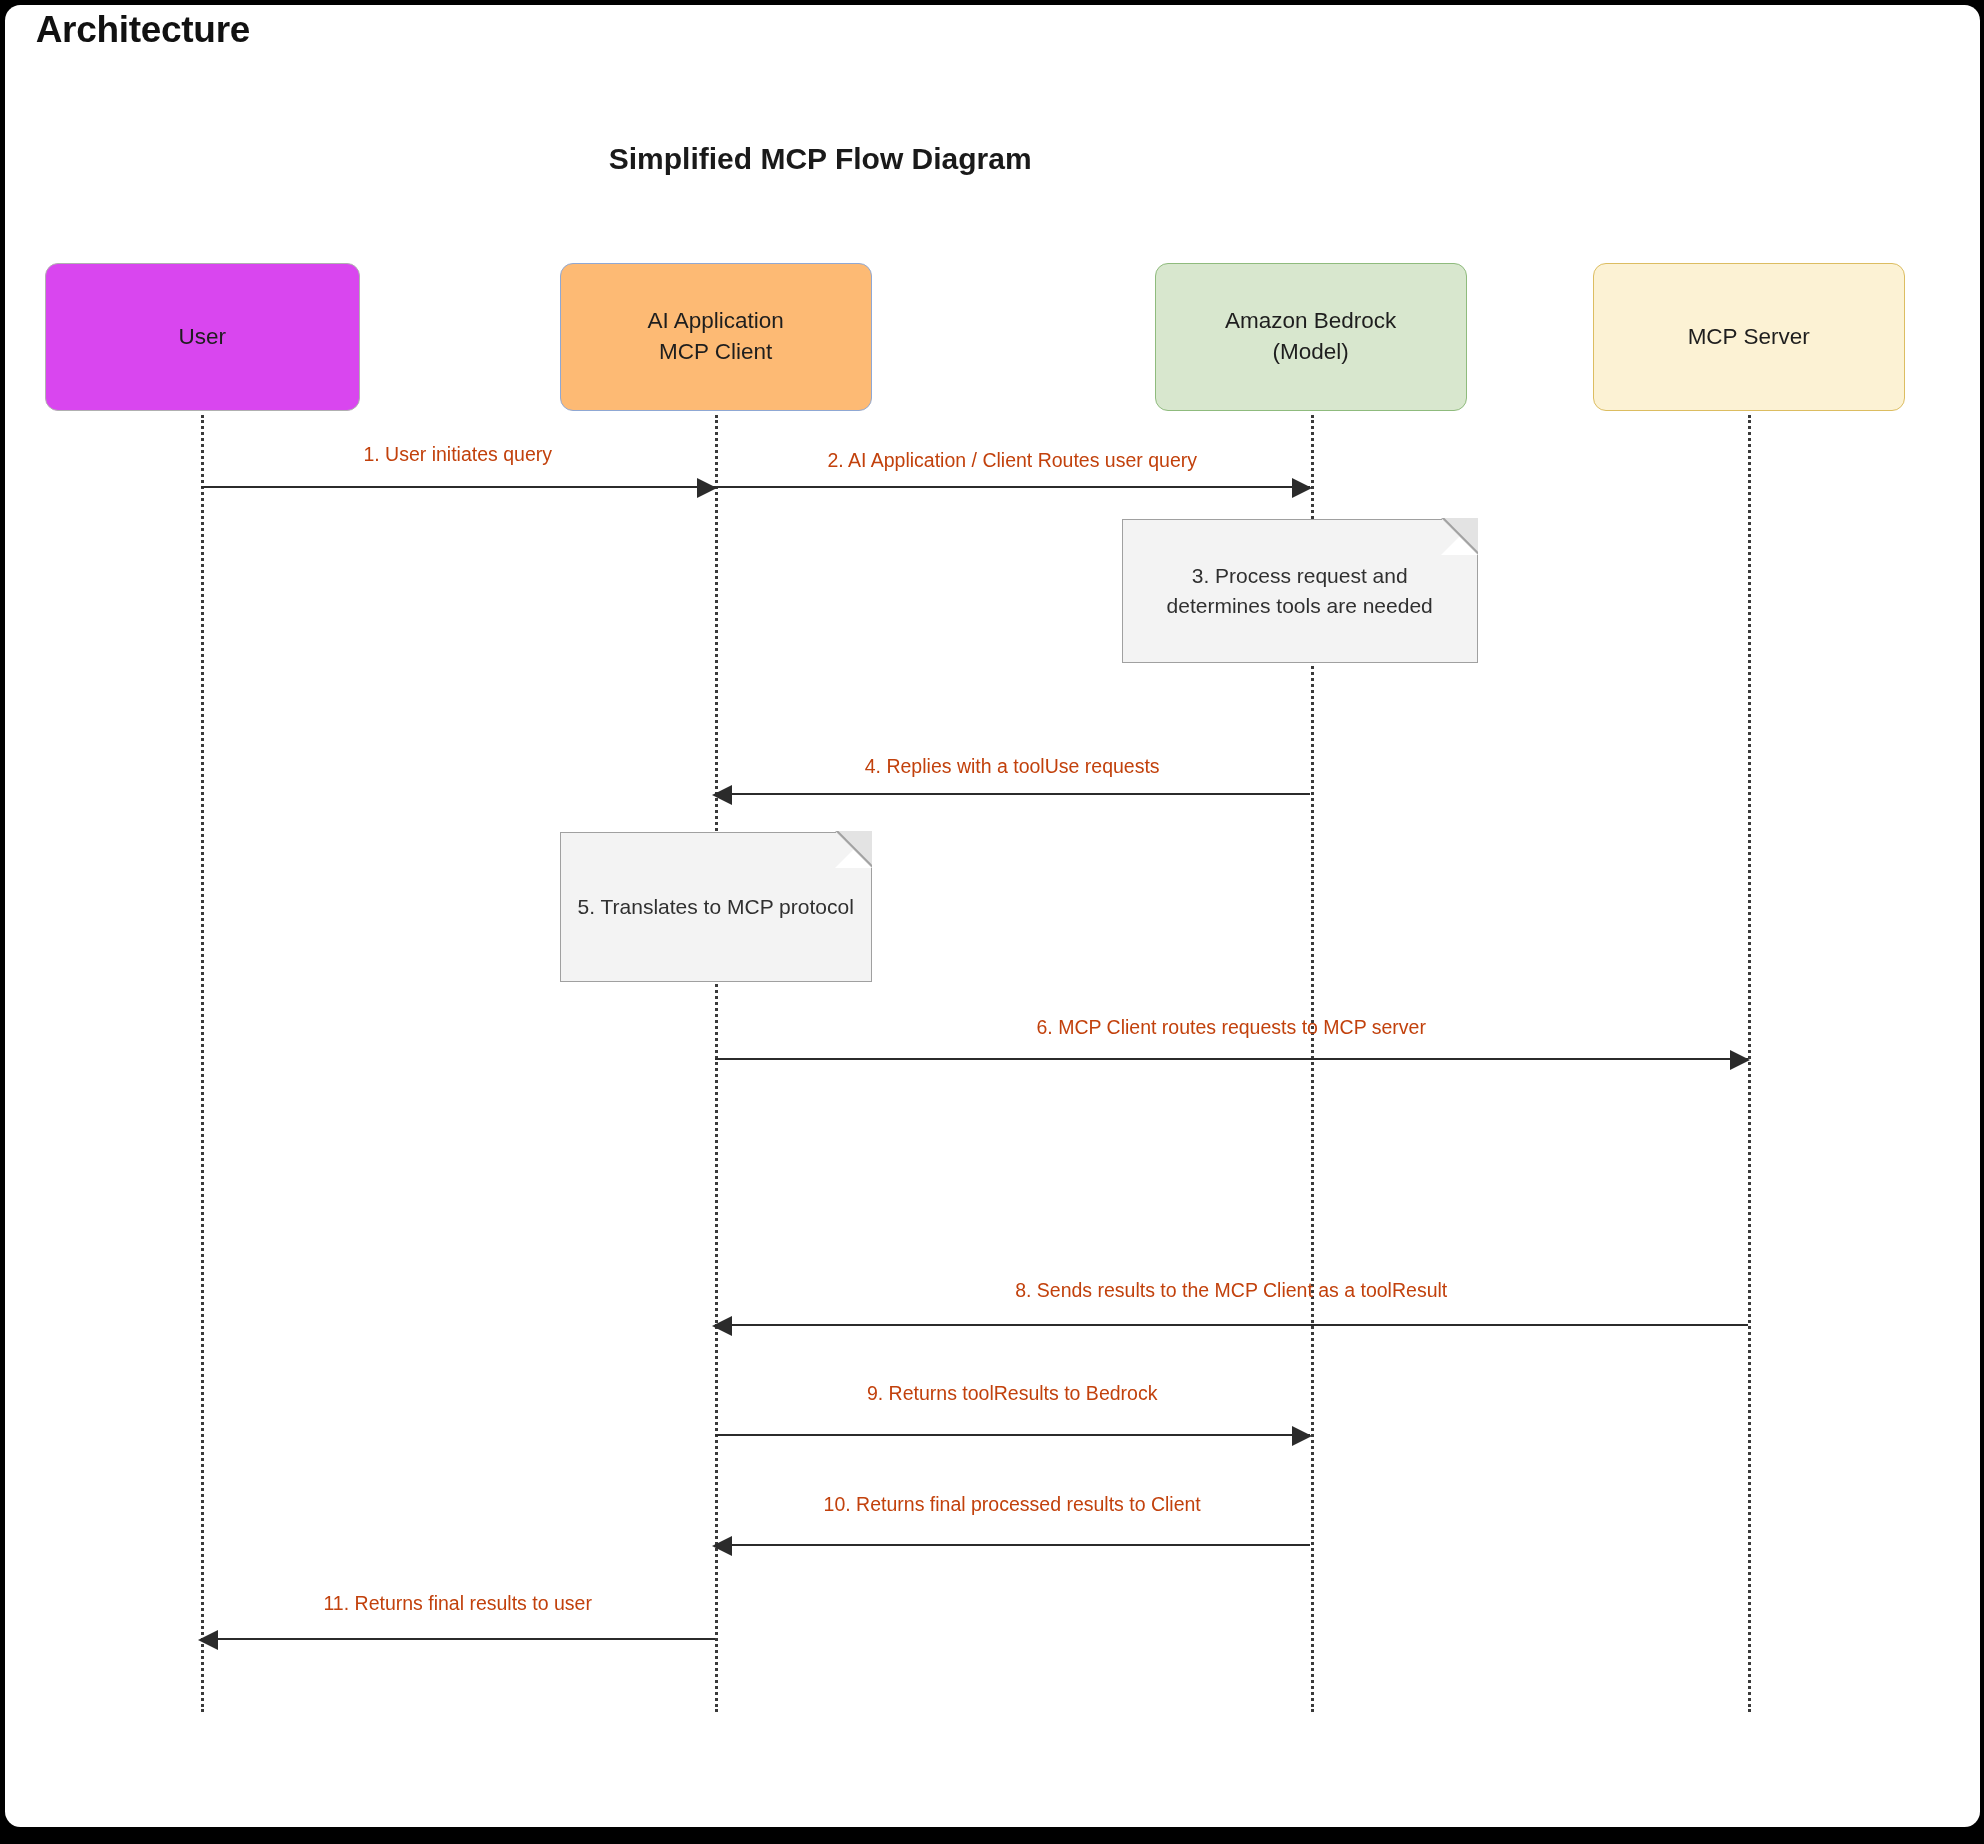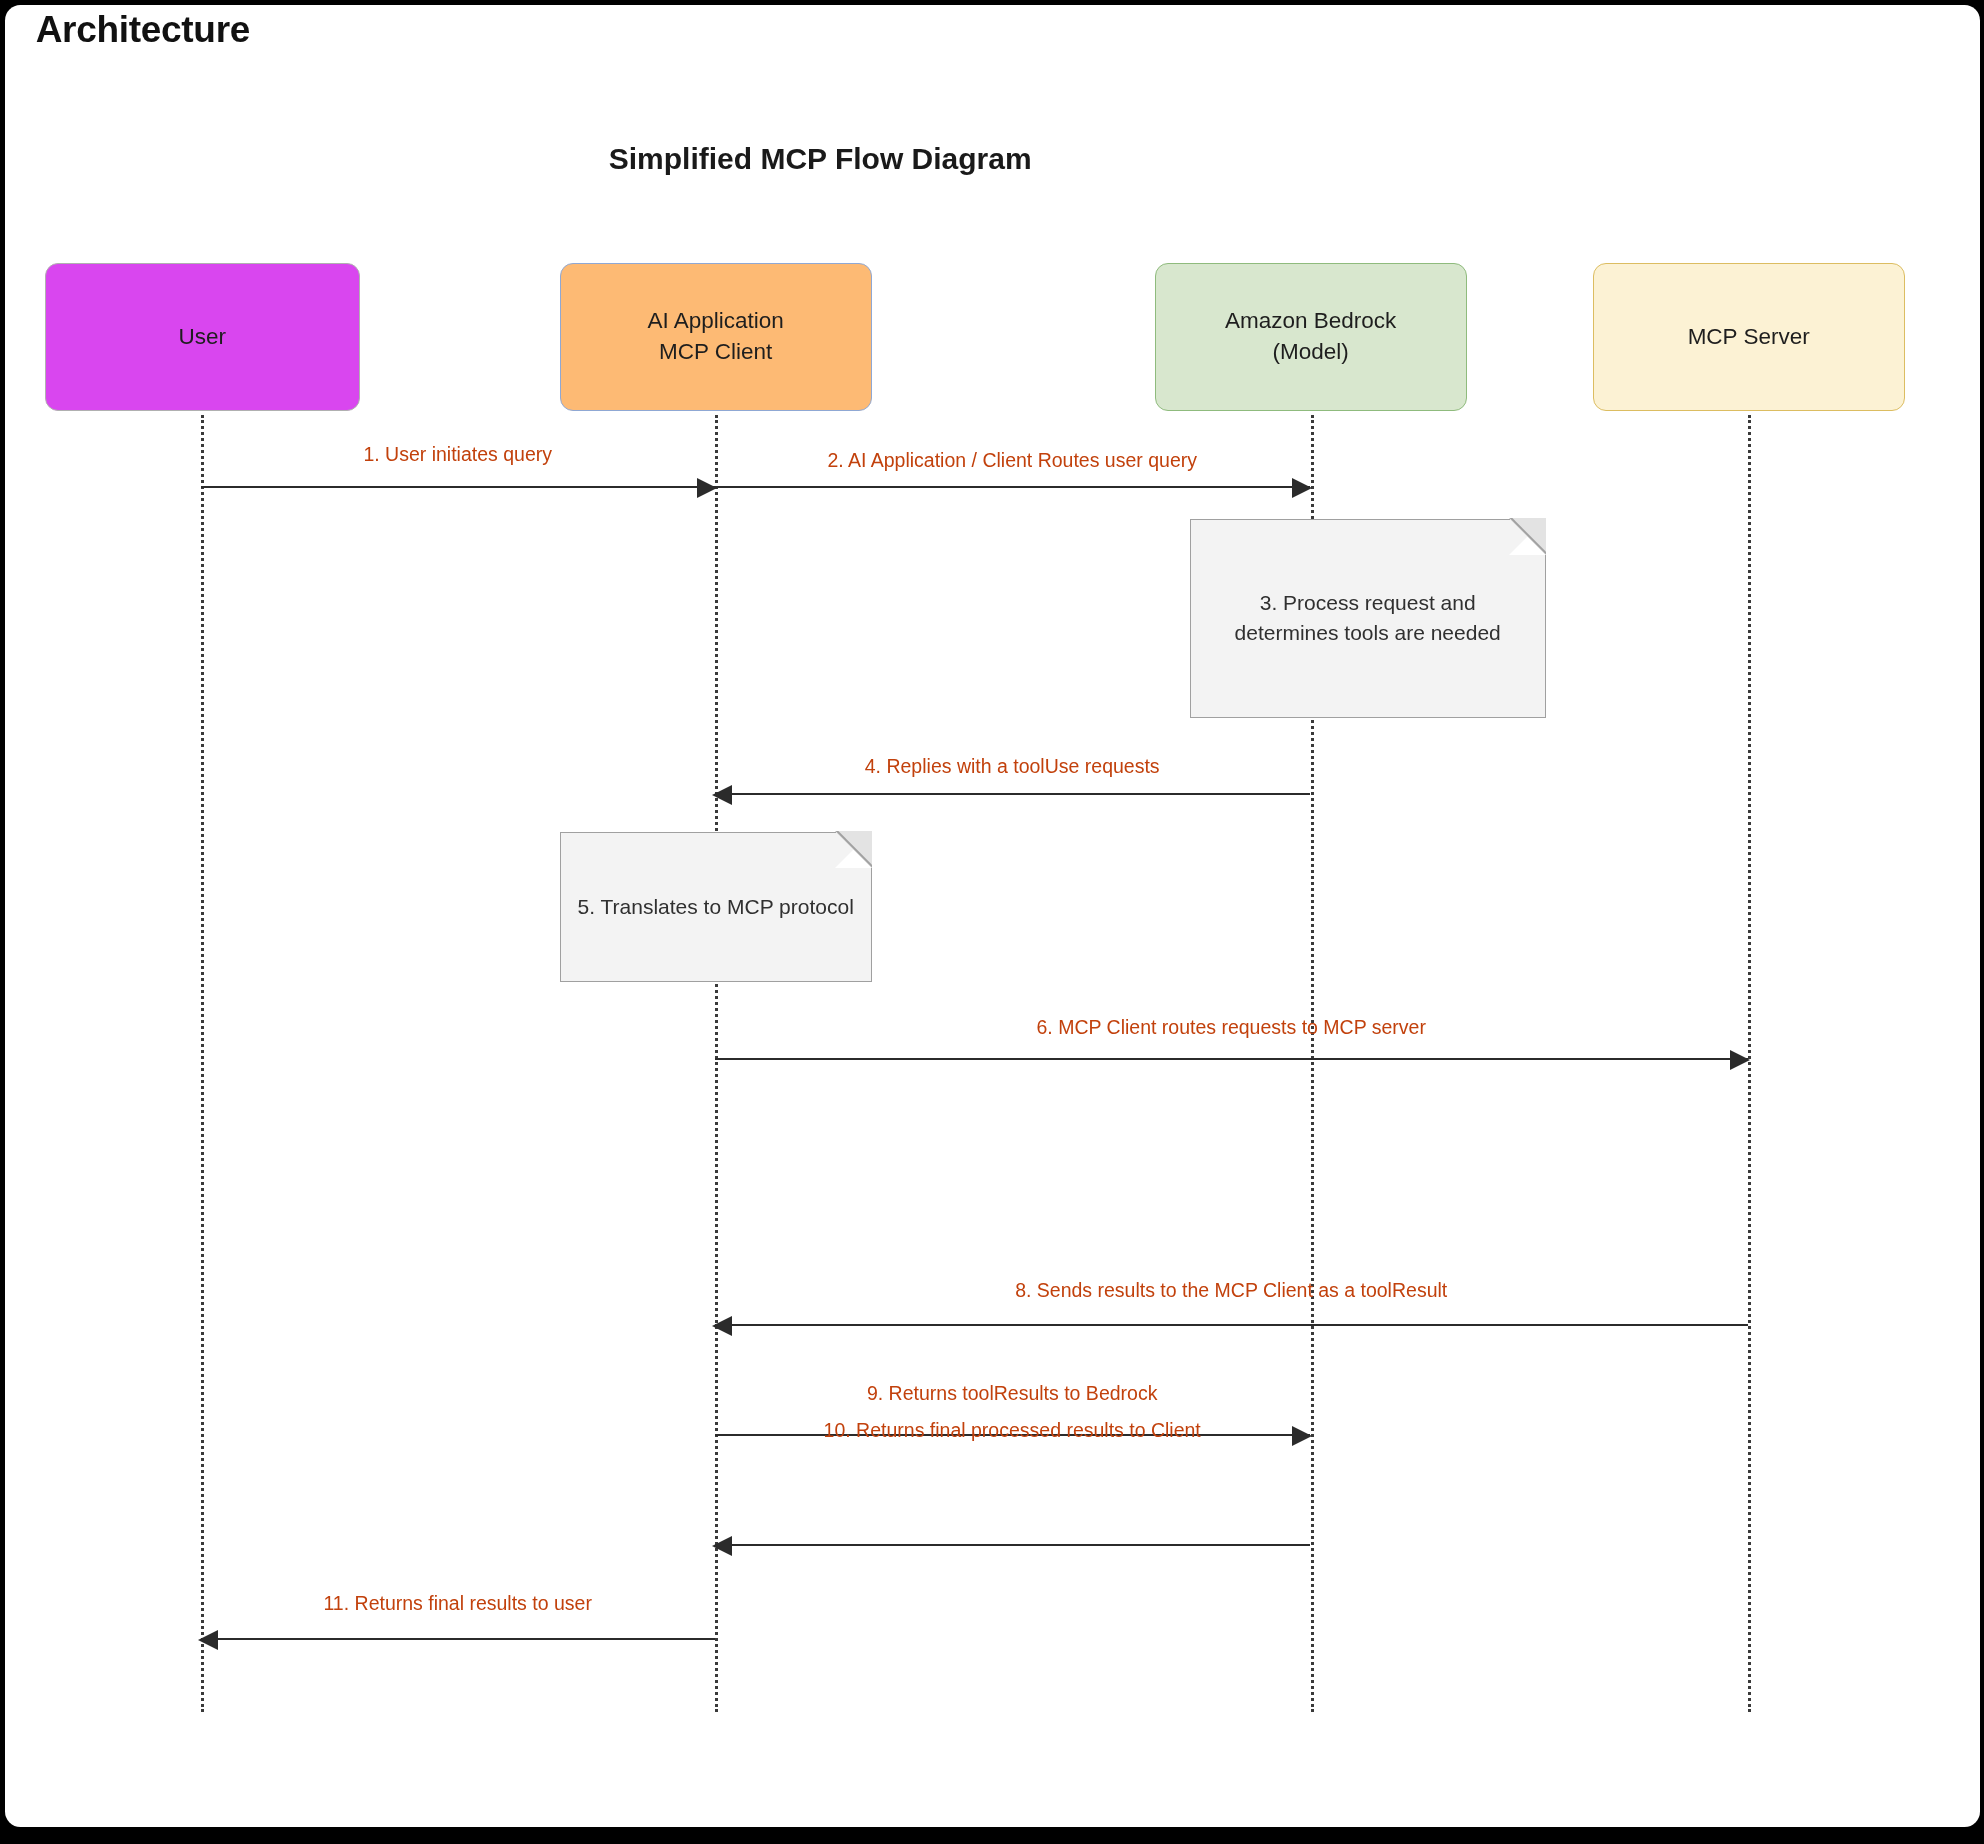--- a/index.html
+++ b/index.html
@@ -204,21 +204,21 @@
     <div class="msg-label" style="left:196px; width:514px; top:438px;">1. User initiates query</div>
     <div class="msg" style="left:196px; width:514px; top:481px;">
       <span class="arrowhead right"></span>
     </div>
 
     <div class="msg-label" style="left:710px; width:595px; top:444px;">2. AI Application / Client Routes user query</div>
     <div class="msg" style="left:710px; width:595px; top:481px;">
       <span class="arrowhead right"></span>
     </div>
 
-    <div class="note" style="left:1185px; top:514px; width:356px; height:199px;">
+    <div class="note" style="left:1117px; top:514px; width:356px; height:144px;">
       <span class="fold-outer"></span>
       <span class="fold-tri"></span>
       <span class="fold-line"></span>
       <span class="note-text">3. Process request and determines tools are needed</span>
     </div>
 
     <div class="msg-label" style="left:710px; width:595px; top:750px;">4. Replies with a toolUse requests</div>
     <div class="msg" style="left:710px; width:595px; top:788px;">
       <span class="arrowhead left"></span>
     </div>
@@ -239,21 +239,21 @@
     <div class="msg-label" style="left:710px; width:1033px; top:1274px;">8. Sends results to the MCP Client as a toolResult</div>
     <div class="msg" style="left:710px; width:1033px; top:1319px;">
       <span class="arrowhead left"></span>
     </div>
 
     <div class="msg-label" style="left:710px; width:595px; top:1377px;">9. Returns toolResults to Bedrock</div>
     <div class="msg" style="left:710px; width:595px; top:1429px;">
       <span class="arrowhead right"></span>
     </div>
 
-    <div class="msg-label" style="left:710px; width:595px; top:1414px;">10. Returns final processed results to Client</div>
+    <div class="msg-label" style="left:710px; width:595px; top:1488px;">10. Returns final processed results to Client</div>
     <div class="msg" style="left:710px; width:595px; top:1539px;">
       <span class="arrowhead left"></span>
     </div>
 
     <div class="msg-label" style="left:196px; width:514px; top:1587px;">11. Returns final results to user</div>
     <div class="msg" style="left:196px; width:514px; top:1633px;">
       <span class="arrowhead left"></span>
     </div>
 
   </div>

